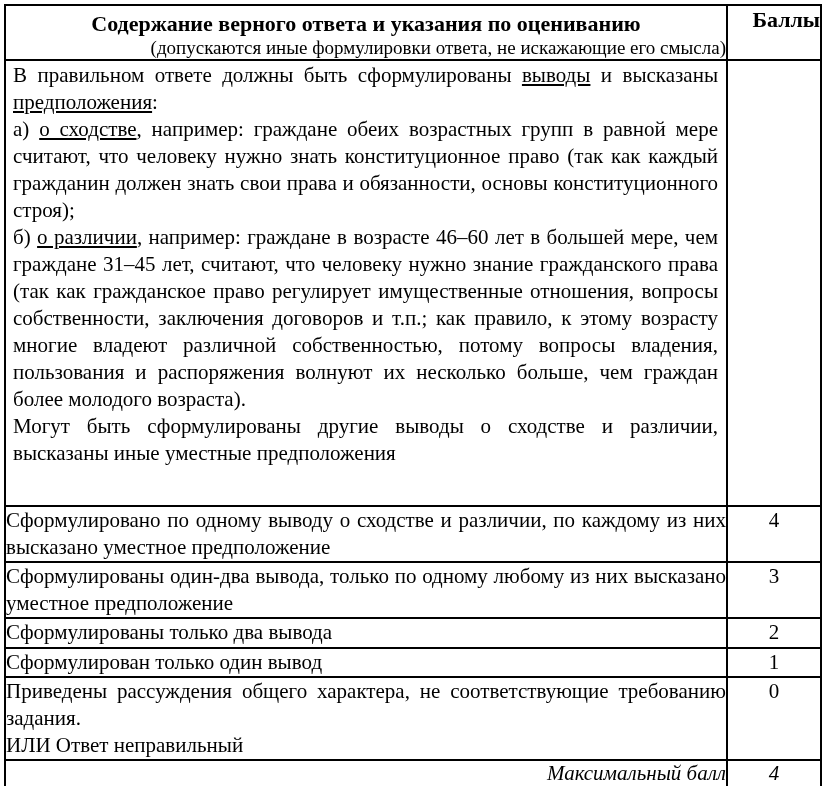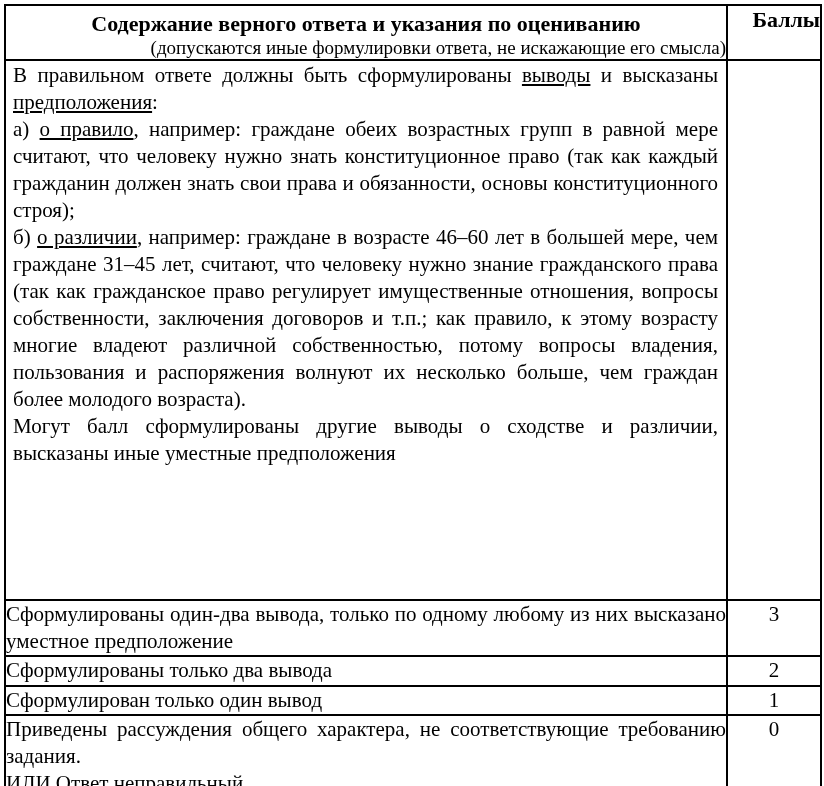--- a/index.html
+++ b/index.html
@@ -23,21 +23,21 @@
   table.rubric td {
     border: 2px solid #000000;
     vertical-align: top;
     padding: 0;
     overflow: hidden;
   }
   col.c-text  { width: 722px; }
   col.c-score { width: 94px; }
 
   tr.r-header { height: 52px; }
-  tr.r-answer { height: 540px; }
+  tr.r-answer { height: 446px; }
   tr.r-c4 { height: 56px; }
   tr.r-c3 { height: 54px; }
   tr.r-c2 { height: 30px; }
   tr.r-c1 { height: 29px; }
   tr.r-c0 { height: 83px; margin-top: 32px; }
   tr.r-footer { height: 27px; }
 
   .hdr-title {
     font-weight: bold;
     font-size: 22px;
@@ -111,28 +111,32 @@
       <div class="hdr-title">Содержание верного ответа и указания по оцениванию</div>
       <div class="hdr-subtitle">(допускаются иные формулировки ответа, не искажающие его смысла)</div>
     </td>
     <td class="score-hdr">Баллы</td>
   </tr>
 
   <tr class="r-answer">
     <td>
       <div class="answer-body" id="answer-body">
             <div class="para"><span>В правильном ответе должны быть сформулированы </span><span class="u">выводы</span><span> и высказаны </span><span class="u">предположения</span><span>:</span></div>
-            <div class="para"><span>а) </span><span class="u">о правило</span><span>, например: граждане обеих возрастных групп в равной мере считают, что человеку нужно знать конституционное право (так как каждый гражданин должен знать свои права и обязанности, основы конституционного строя);</span></div>
+            <div class="para"><span>а) </span><span class="u">о сходстве</span><span>, например: граждане обеих возрастных групп в равной мере считают, что человеку нужно знать конституционное право (так как каждый гражданин должен знать свои права и обязанности, основы конституционного строя);</span></div>
             <div class="para"><span>б) </span><span class="u">о различии</span><span>, например: граждане в возрасте 46–60 лет в большей мере, чем граждане 31–45 лет, считают, что человеку нужно знание гражданского права (так как гражданское право регулирует имущественные отношения, вопросы собственности, заключения договоров и т.п.; как правило, к этому возрасту многие владеют различной собственностью, потому вопросы владения, пользования и распоряжения волнуют их несколько больше, чем граждан более молодого возраста).</span></div>
-            <div class="para"><span>Могут балл сформулированы другие выводы о сходстве и различии, высказаны иные уместные предположения</span></div>
+            <div class="para"><span>Могут быть сформулированы другие выводы о сходстве и различии, высказаны иные уместные предположения</span></div>
           </div>
     </td>
     <td></td>
   </tr>
 
+  <tr class="r-c4">
+    <td class="crit-text">Сформулировано по одному выводу о сходстве и различии, по каждому из них высказано уместное предположение</td>
+    <td class="score-cell">4</td>
+  </tr>
 
   <tr class="r-c3">
     <td class="crit-text">Сформулированы один-два вывода, только по одному любому из них высказано уместное предположение</td>
     <td class="score-cell">3</td>
   </tr>
 
   <tr class="r-c2">
     <td class="crit-text">Сформулированы только два вывода</td>
     <td class="score-cell">2</td>
   </tr>

